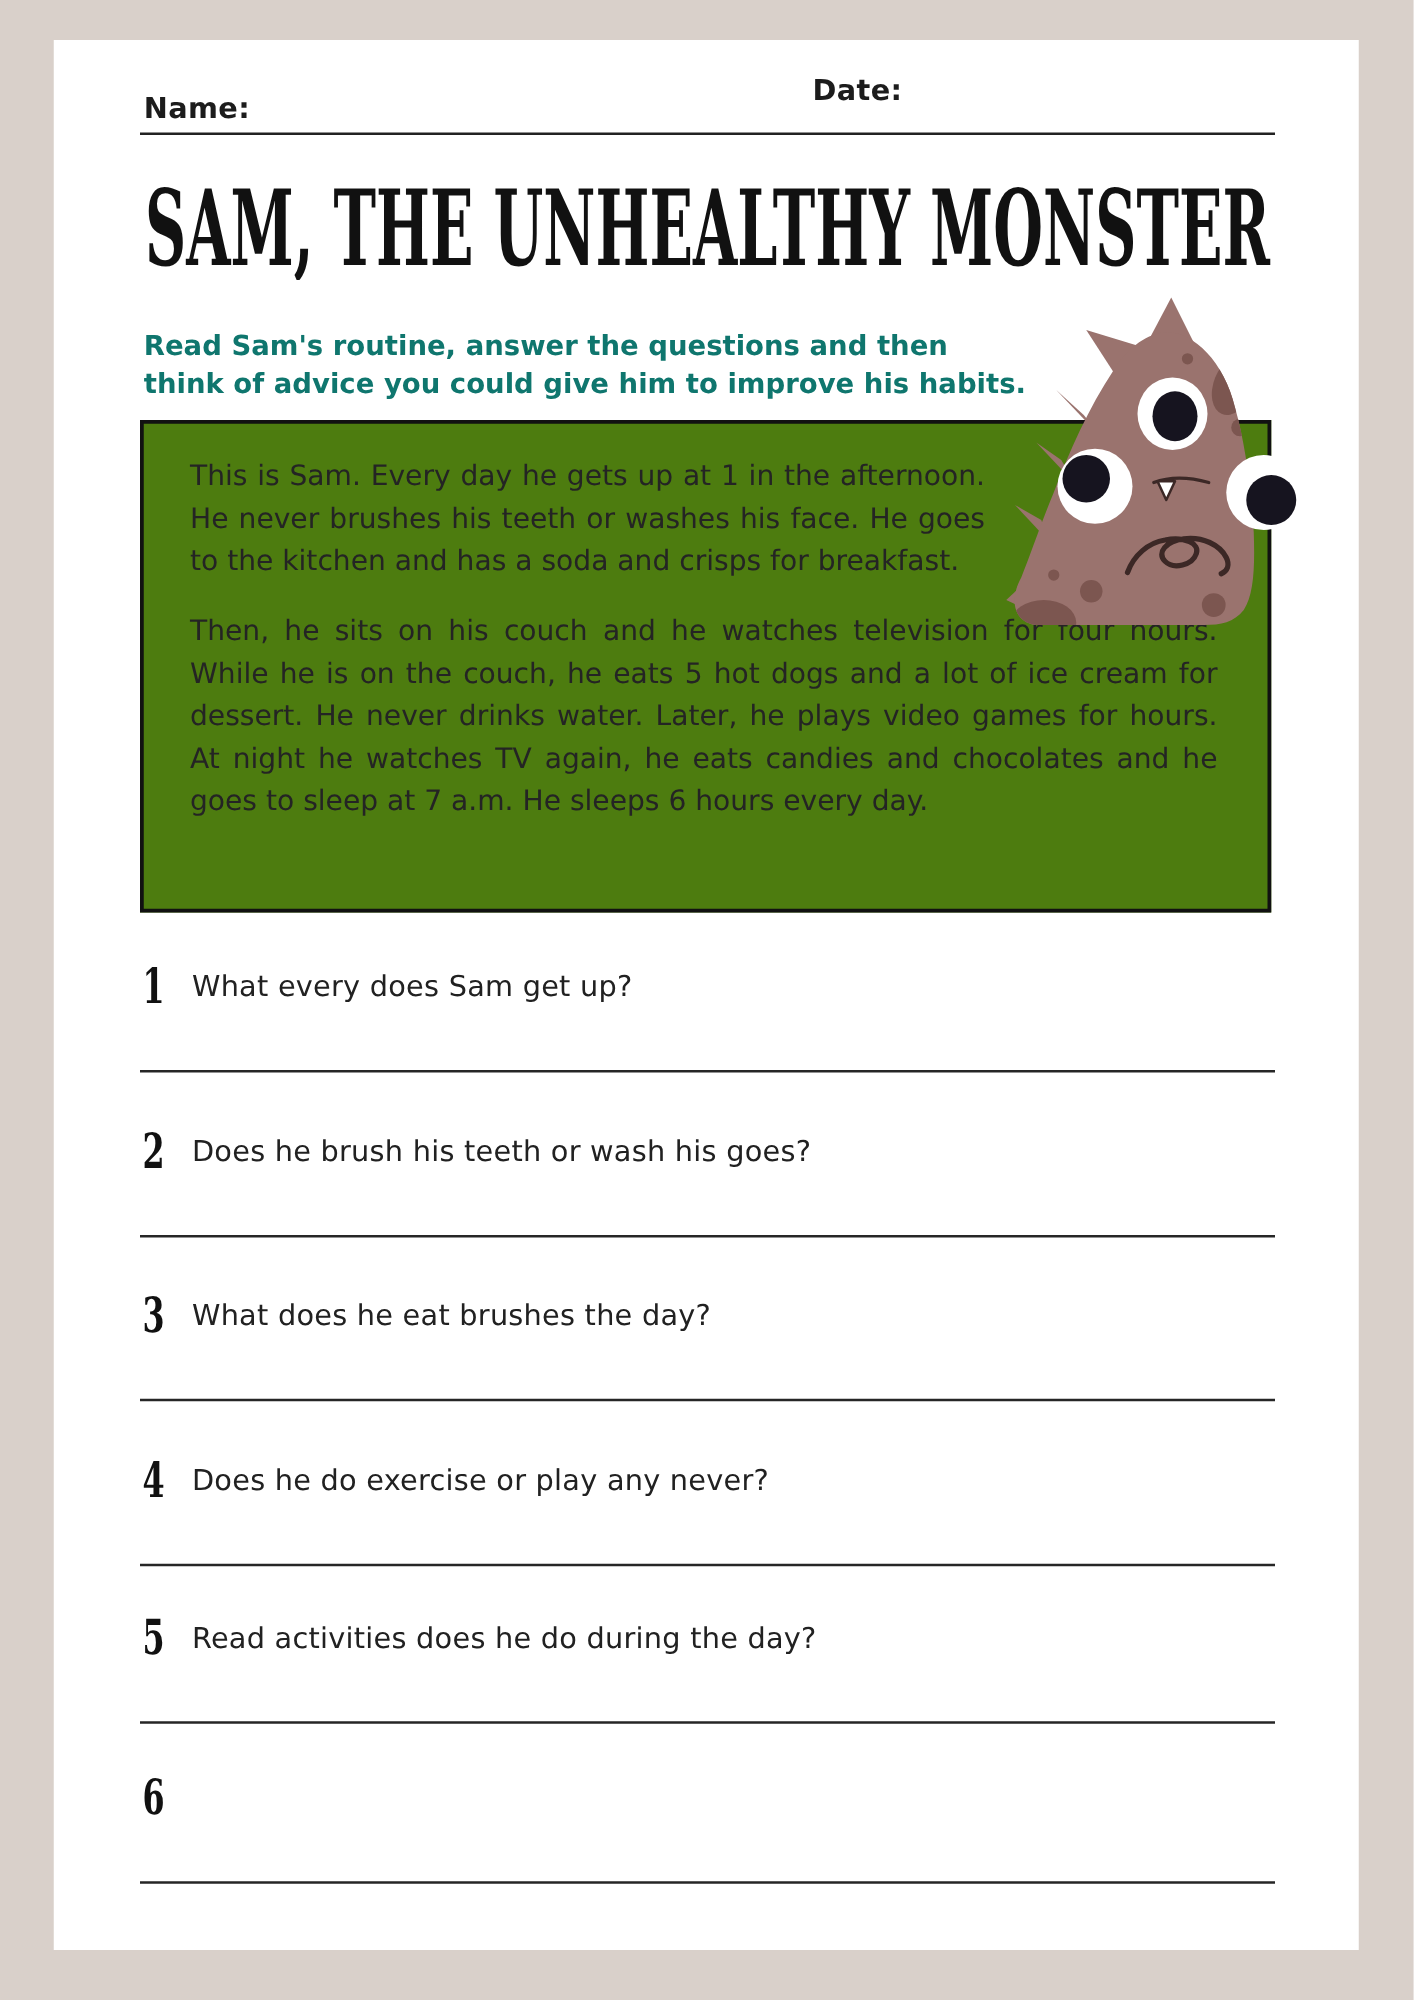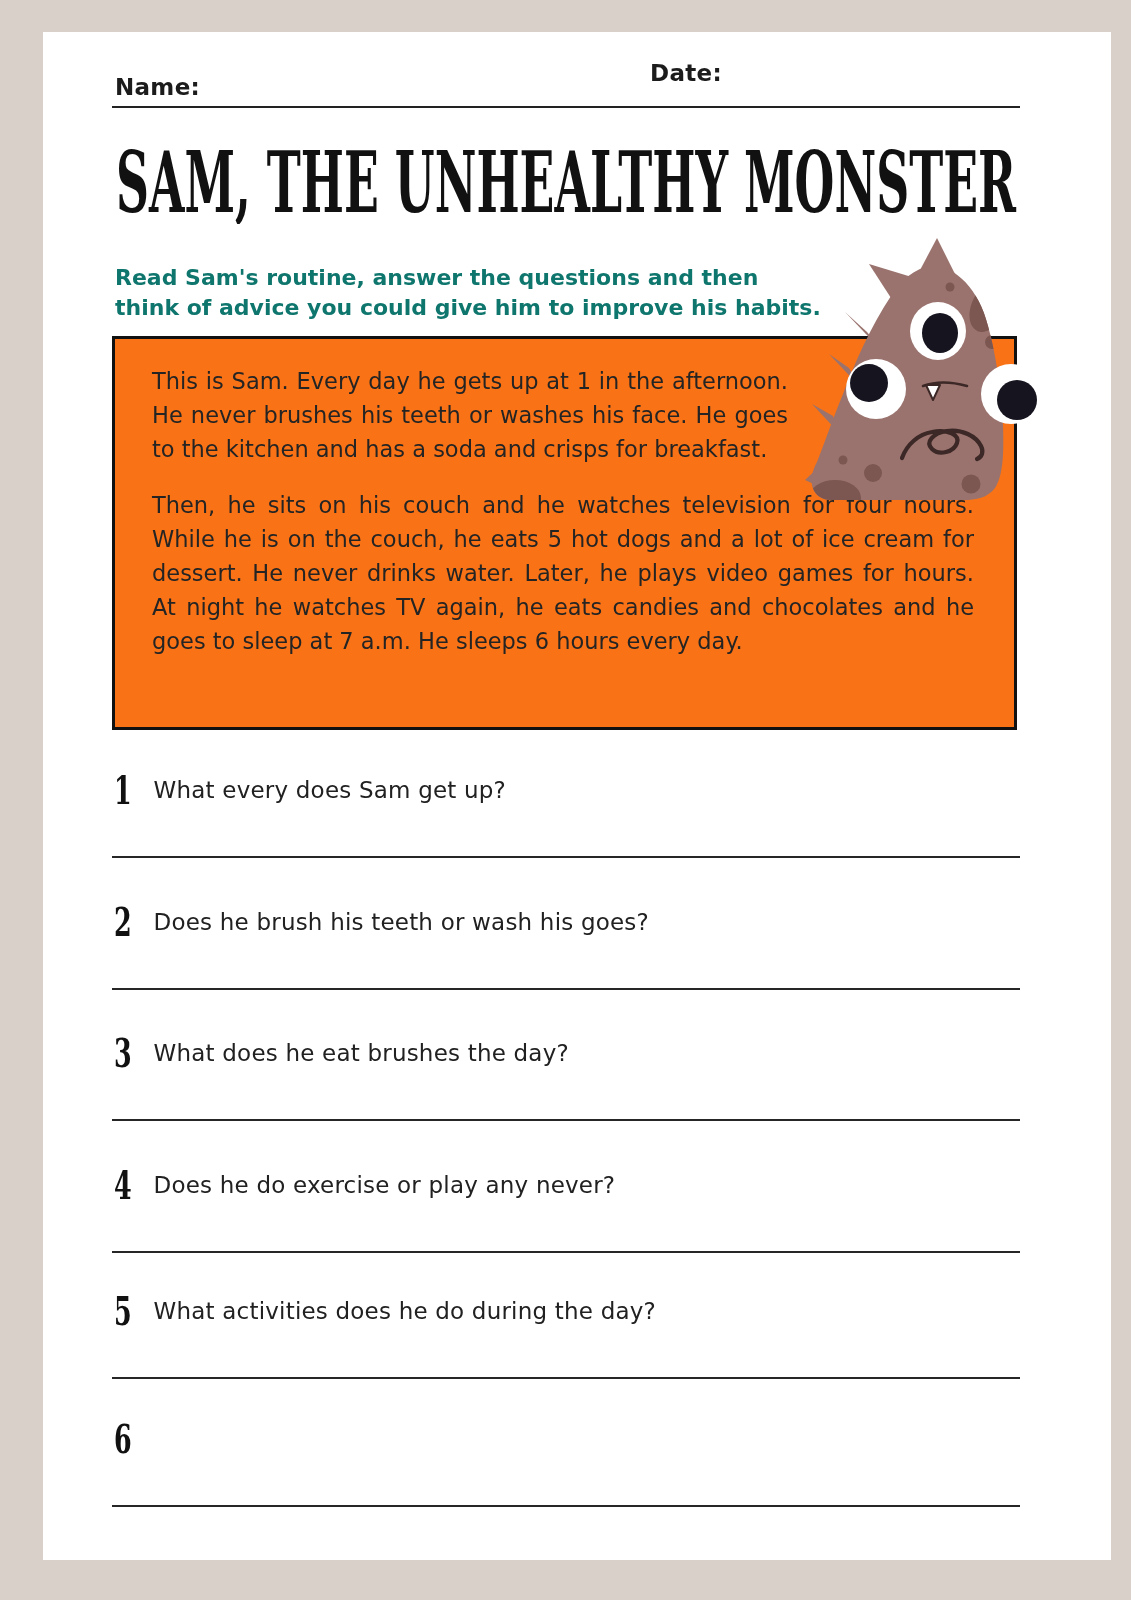--- a/index.html
+++ b/index.html
@@ -9,21 +9,20 @@
     background:#d9d0ca;
     font-family:"DejaVu Sans","Liberation Sans",sans-serif;
     color:#1c1c1c;
     overflow:hidden;
   }
   .page{
     position:absolute;
     left:43px;top:32px;
     width:1044px;height:1528px;
     background:#ffffff;
-    padding-left:24px;
   }
   
   .hdr-label{
     position:absolute;
     font-size:23px;font-weight:600;
     letter-spacing:.3px;
     color:#1c1c1c;
   }
   .hdr-name{left:72px;top:42px;}
   .hdr-date{left:607px;top:28px;}
@@ -45,21 +44,21 @@
     font-size:22px;line-height:30px;font-weight:700;
     white-space:pre-line;
     color:#0f766e;
   }
   
   .story-box{
     position:absolute;left:69px;top:304px;
     width:905px;height:394px;
     border:3px solid #111;
     box-sizing:border-box;
-    background:#f97316;
+    background:#4d7c0f;
   }
   .story-box p{
     margin:0 0 0 37px;
     font-size:22.5px;line-height:34px;
     font-weight:400;color:#242424;
     text-align:justify;
   }
   .story-p1{margin-top:25px !important;margin-right:226px !important;}
   .story-p2{margin-top:22px !important;margin-right:40px !important;}
   
@@ -195,21 +194,21 @@
       <div class="q-row">
         <span class="q-num">4</span>
         <span class="q-text">Does he do exercise or play any never?</span>
       </div>
       <div class="q-line"></div>
     </div>
 
     <div class="q-item" style="top:1261px">
       <div class="q-row">
         <span class="q-num">5</span>
-        <span class="q-text">What activities does he do during the day?</span>
+        <span class="q-text">Read activities does he do during the day?</span>
       </div>
       <div class="q-line"></div>
     </div>
 
     <div class="q-item" style="top:1389px">
       <div class="q-row">
         <span class="q-num">6</span>
       </div>
       <div class="q-line"></div>
     </div>

